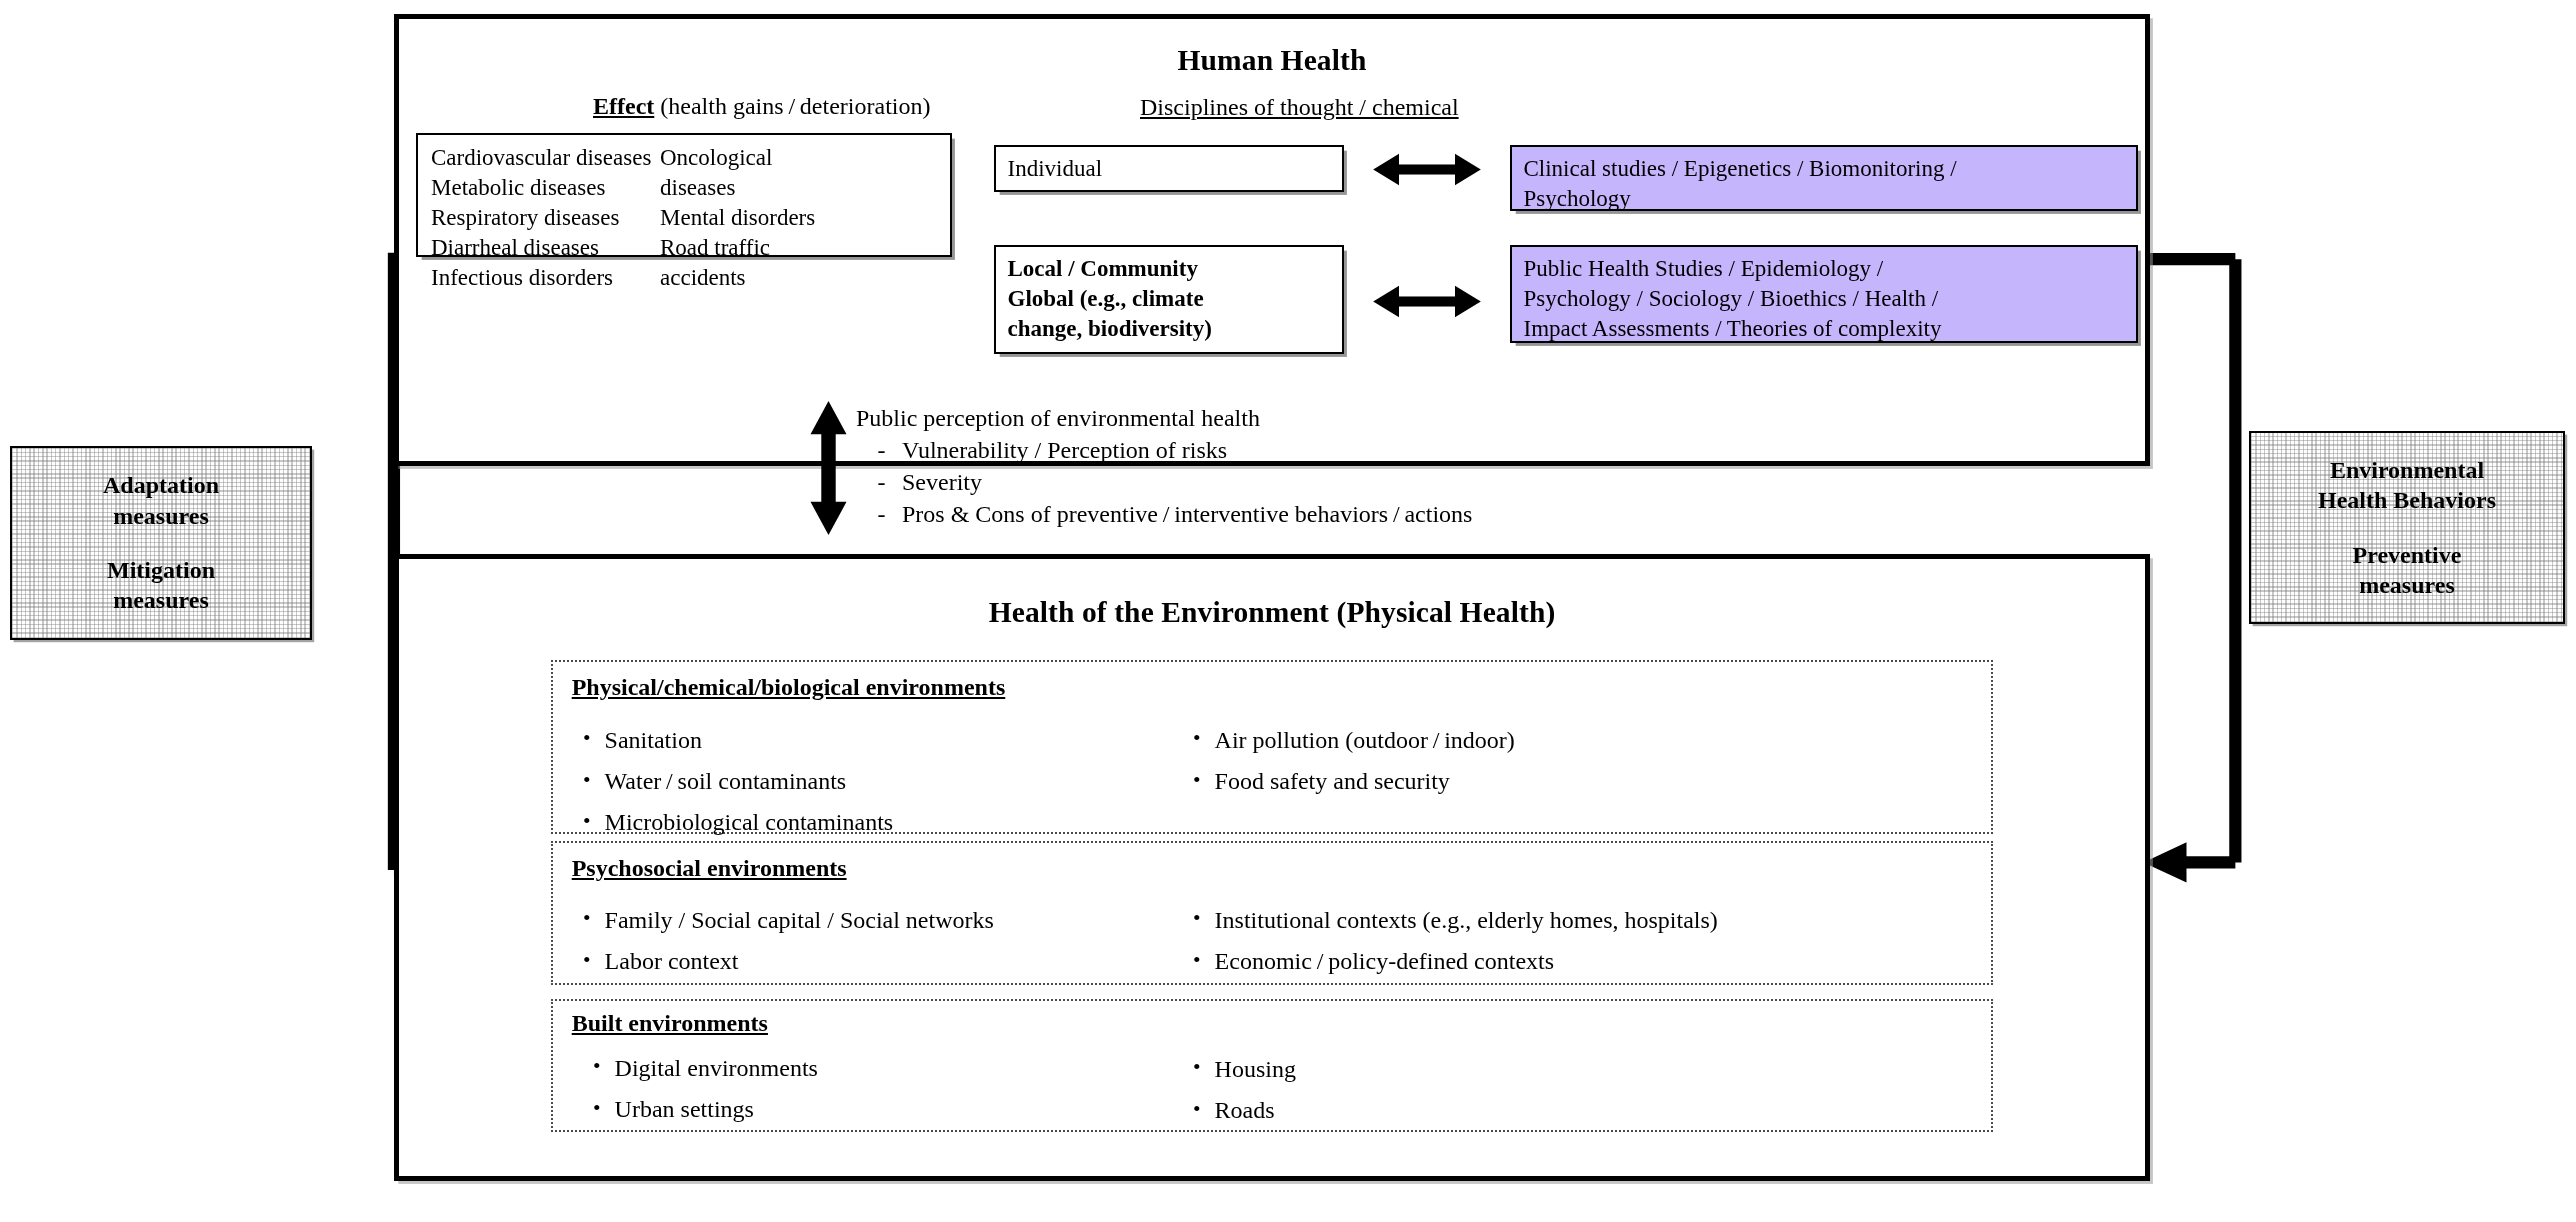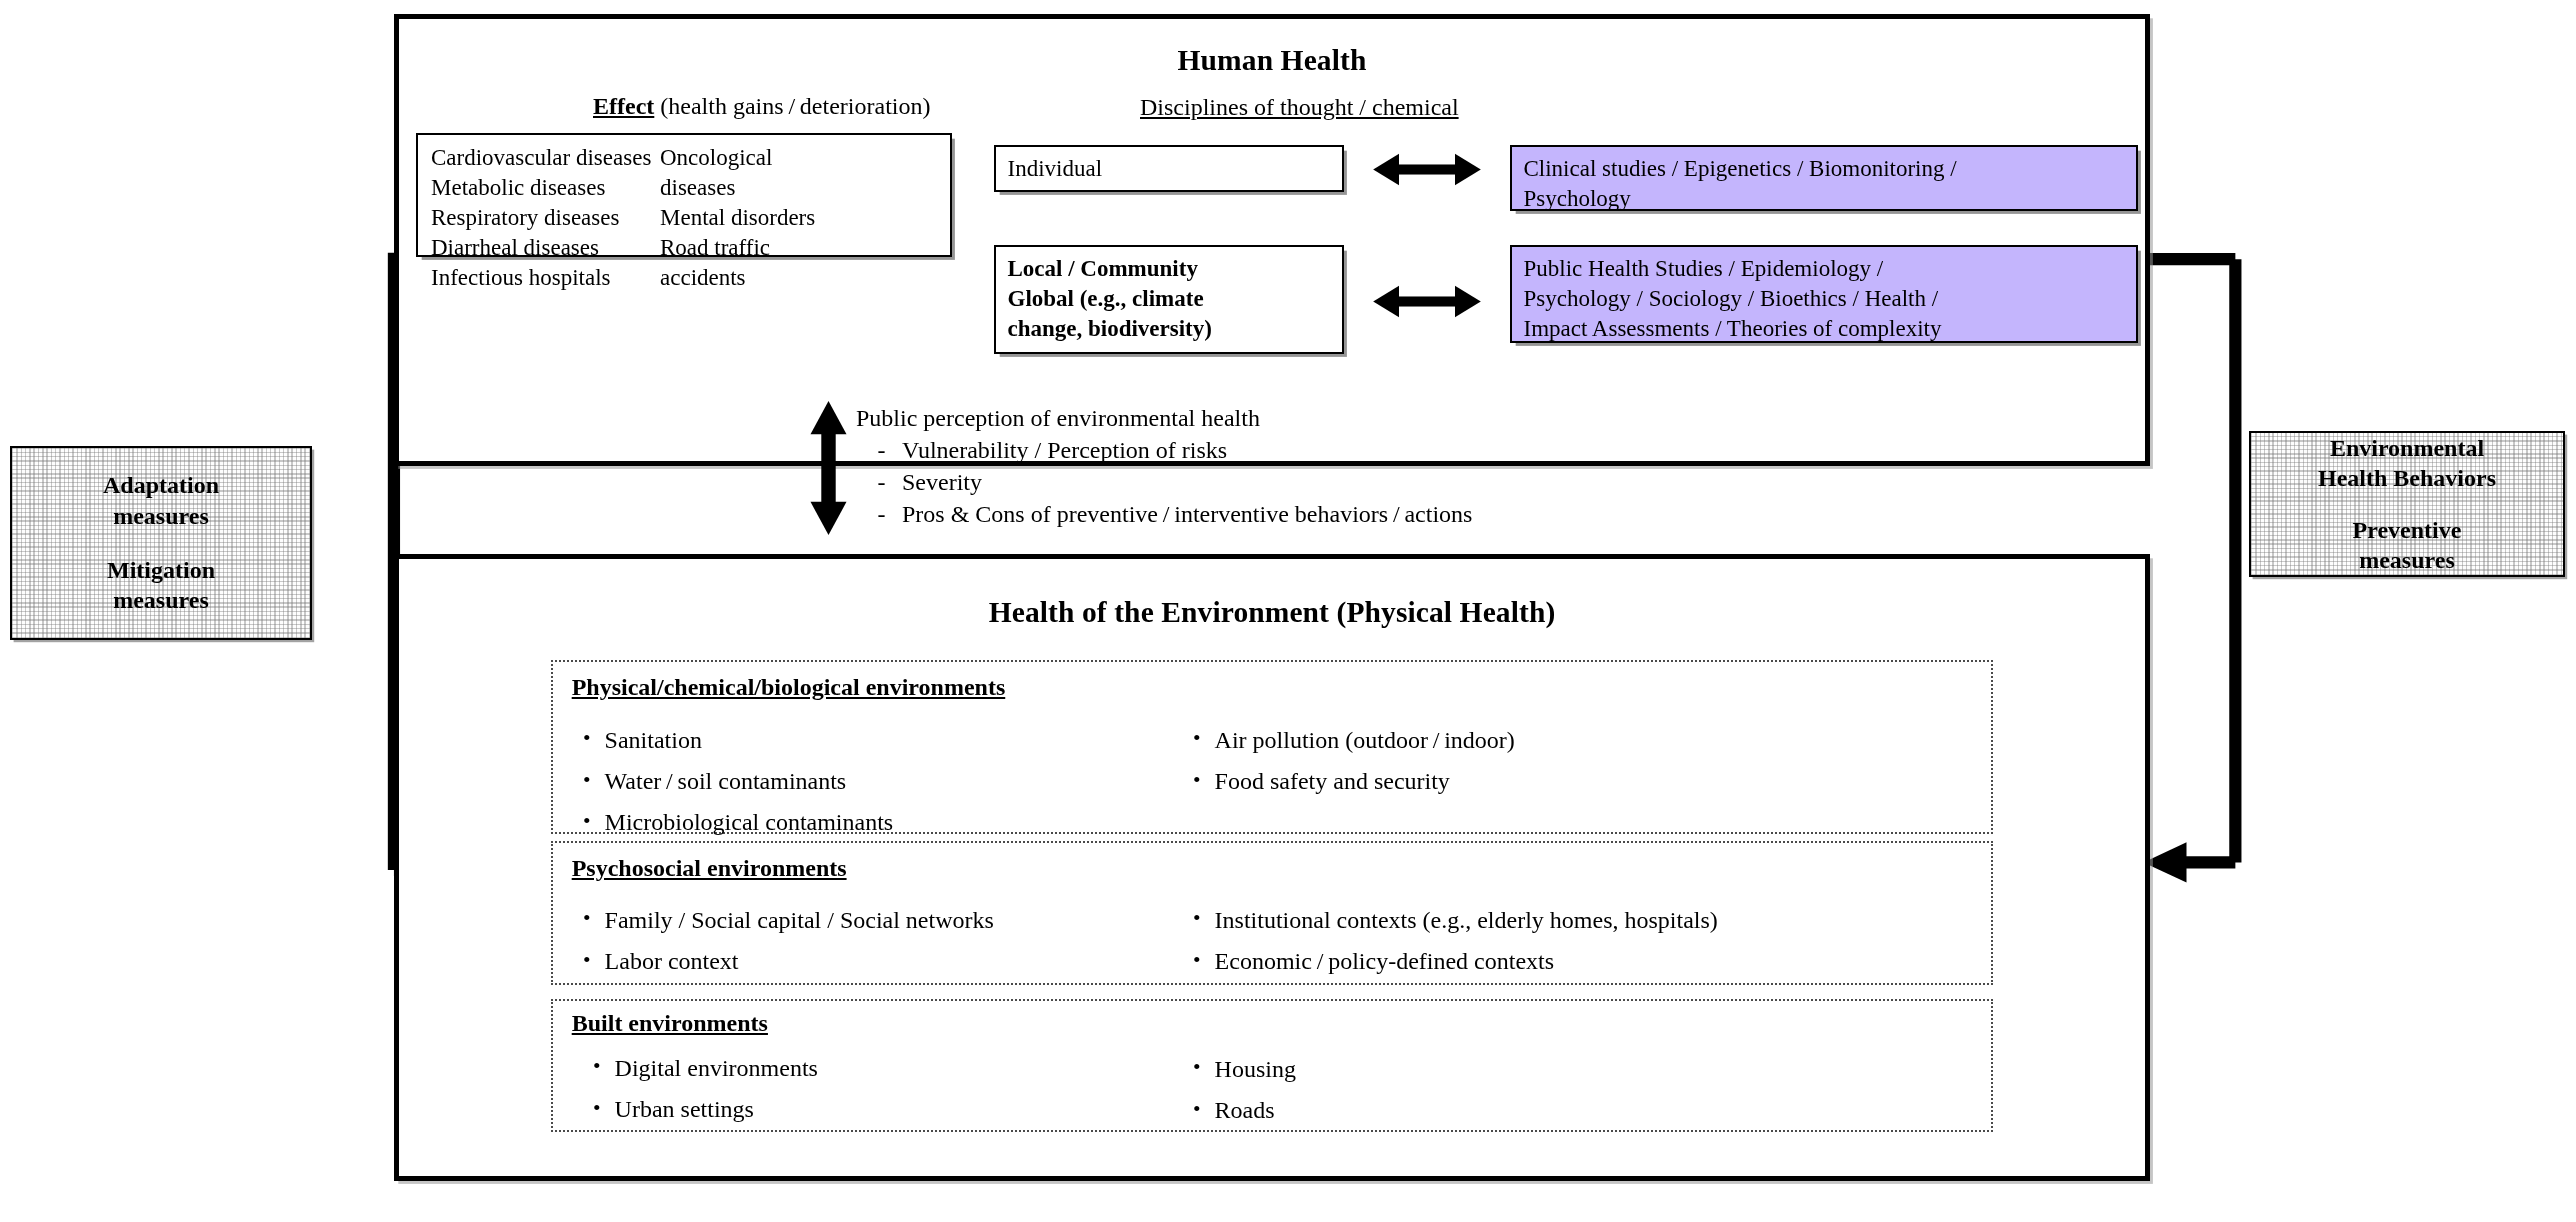--- a/index.html
+++ b/index.html
@@ -174,21 +174,21 @@
   <div class="boxed" style="left:17px; top:114px; width:536px; height:124px;">
     <div class="dz-grid">
       <span>Cardiovascular diseases</span>
       <span>Oncological</span>
       <span>Metabolic diseases</span>
       <span>diseases</span>
       <span>Respiratory diseases</span>
       <span>Mental disorders</span>
       <span>Diarrheal diseases</span>
       <span>Road traffic</span>
-      <span>Infectious hospitals</span>
+      <span>Infectious disorders</span>
       <span> accidents</span>
     </div>
   </div>
 
   <div class="boxed" style="left:595px; top:126px; width:350px; height:47px;">
     <div class="inner">
       <div>Individual</div>
     </div>
   </div>
 
@@ -286,20 +286,20 @@
 </div>
 
 <div class="sidebox" style="left:10px; top:446px; width:302px; height:194px;">
   <div>Adaptation</div>
   <div>measures</div>
   <div class="gap"></div>
   <div>Mitigation</div>
   <div>measures</div>
 </div>
 
-<div class="sidebox" style="left:2249px; top:431px; width:316px; height:146px;">
+<div class="sidebox" style="left:2249px; top:431px; width:316px; height:193px;">
   <div>Environmental</div>
   <div>Health Behaviors</div>
   <div class="gap"></div>
   <div>Preventive</div>
   <div>measures</div>
 </div>
 
 
 </body></html>

